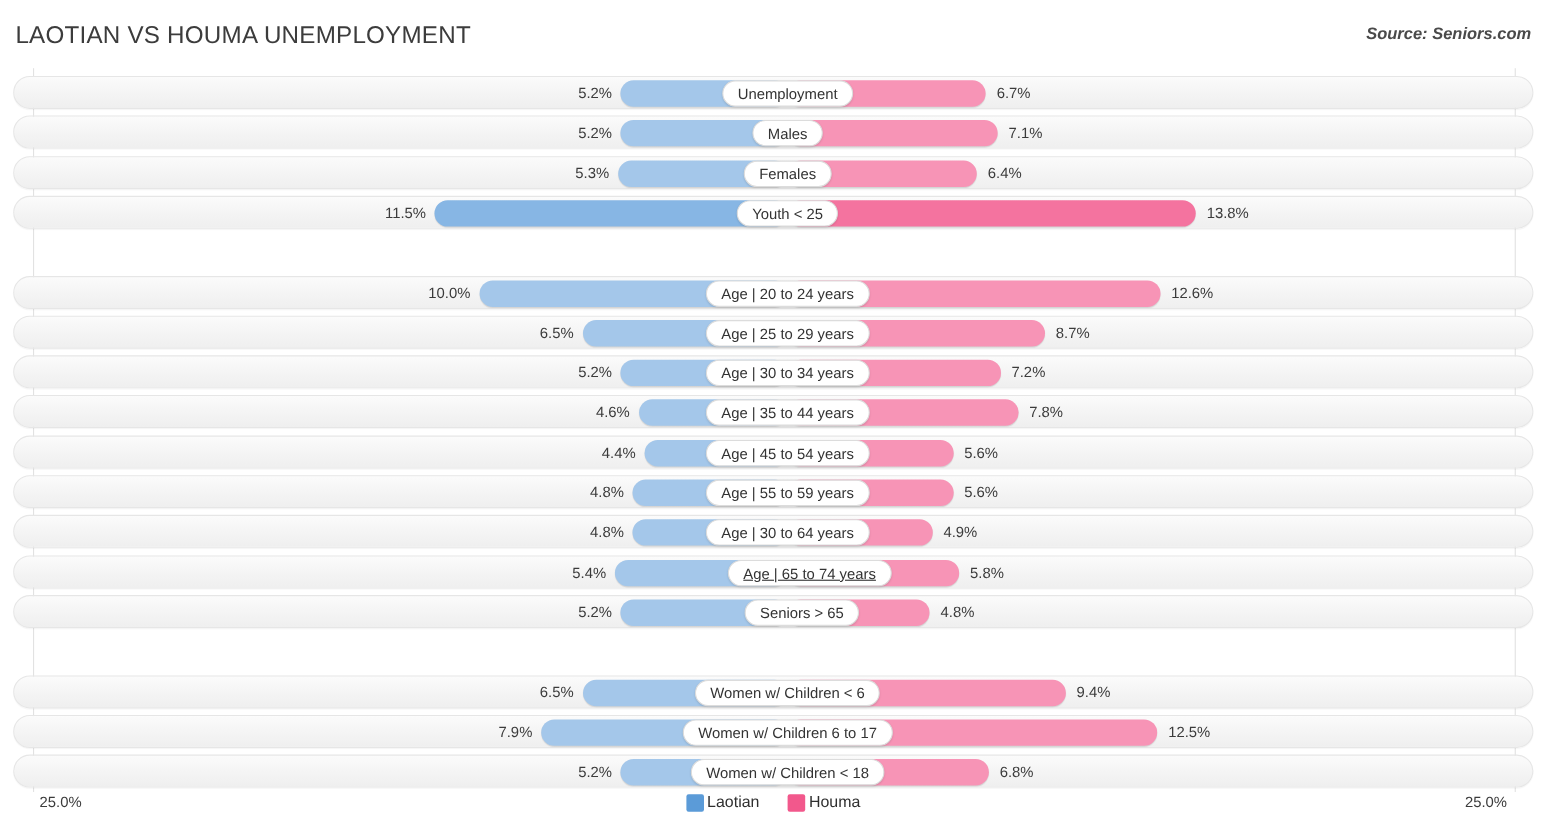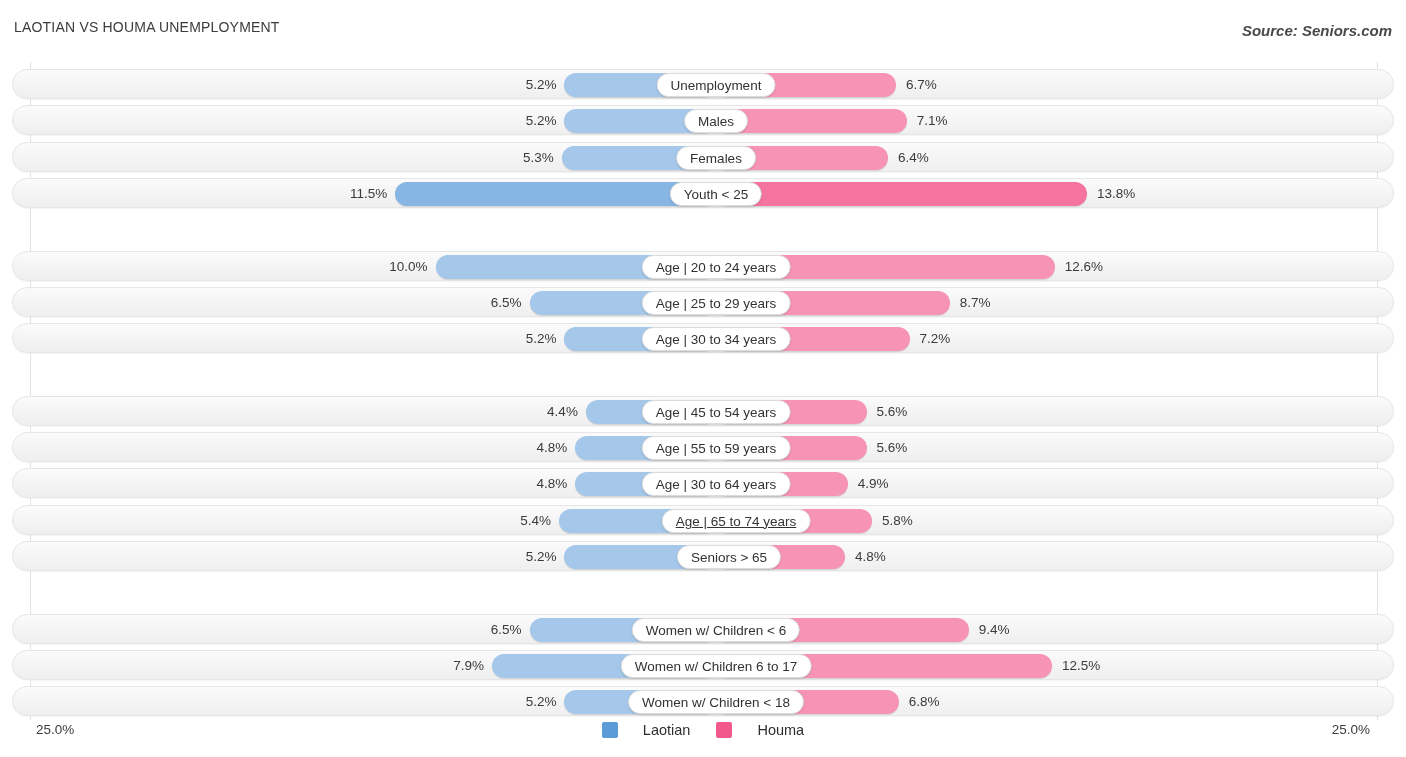--- a/index.html
+++ b/index.html
@@ -14,21 +14,21 @@
     position: relative;
     width: 1406px;
     height: 757px;
     background: #ffffff;
   }
 
   
   .hdr-title {
     position: absolute;
     left: 14px; top: 19px;
-    font-size: 14px;
+    font-size: 22px;
     letter-spacing: .2px;
     color: #3c3c3c;
     font-weight: 400;
     white-space: nowrap;
   }
   .hdr-source {
     position: absolute;
     right: 14px; top: 22px;
     font-size: 15px;
     font-style: italic;
@@ -125,21 +125,21 @@
   .legend {
     position: absolute;
     top: 722px;
     left: 0; width: 1406px;
     display: flex;
     justify-content: center;
     align-items: center;
     gap: 26px;
     pointer-events: none;
   }
-  .lg-item { display: flex; align-items: center; gap: 25px; pointer-events: auto; }
+  .lg-item { display: flex; align-items: center; gap: 3px; pointer-events: auto; }
   .lg-sw { width: 16px; height: 16px; border-radius: 2px; }
   .lg-tx { font-size: 14.5px; color: #2f2f2f; white-space: nowrap; }
 </style>
 </head>
 <body>
 
 <div id="root">
 
   <div class="hdr-title">LAOTIAN VS HOUMA UNEMPLOYMENT</div>
   <div class="hdr-source">Source: Seniors.com</div>
@@ -202,20 +202,29 @@
             <div class="cap" style="left: 703px;">Age | 25 to 29 years</div>
           </div>
         </div>
         <div class="row" style="top: 261.1px;">
           <div class="barwrap">
             <div class="bar left" style="left: 551.432px; width: 151.568px;"></div>
             <div class="bar right" style="left: 703px; width: 193.536px;"></div>
             <div class="val lv" style="left: 479.432px; width: 64px;">5.2%</div>
             <div class="val rv" style="left: 906.536px; width: 70px;">7.2%</div>
             <div class="cap" style="left: 703px;">Age | 30 to 34 years</div>
+          </div>
+        </div>
+        <div class="row" style="top: 297.4px;">
+          <div class="barwrap">
+            <div class="bar left" style="left: 567.536px; width: 135.464px;"></div>
+            <div class="bar right" style="left: 703px; width: 209.664px;"></div>
+            <div class="val lv" style="left: 495.536px; width: 64px;">4.6%</div>
+            <div class="val rv" style="left: 922.664px; width: 70px;">7.8%</div>
+            <div class="cap" style="left: 703px;">Age | 35 to 44 years</div>
           </div>
         </div>
         <div class="row" style="top: 333.7px;">
           <div class="barwrap">
             <div class="bar left" style="left: 572.904px; width: 130.096px;"></div>
             <div class="bar right" style="left: 703px; width: 150.528px;"></div>
             <div class="val lv" style="left: 500.904px; width: 64px;">4.4%</div>
             <div class="val rv" style="left: 863.528px; width: 70px;">5.6%</div>
             <div class="cap" style="left: 703px; text-align: right;">Age | 45 to 54 years</div>
           </div>

